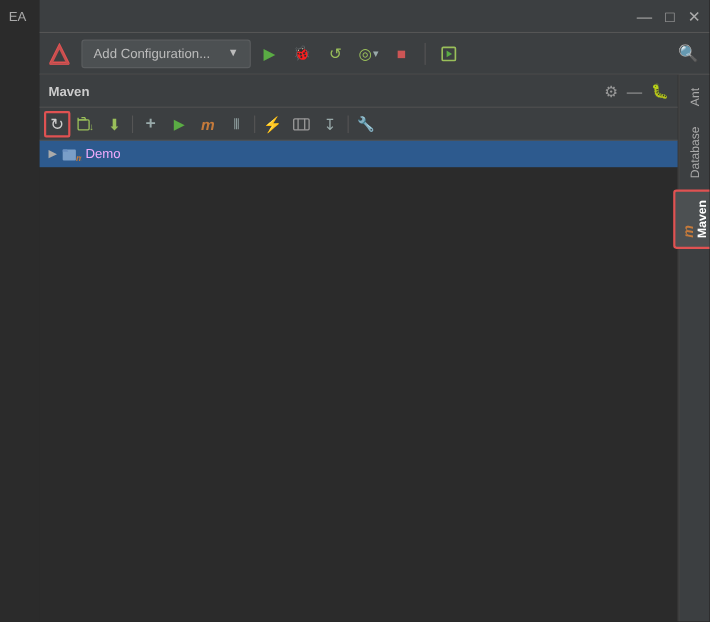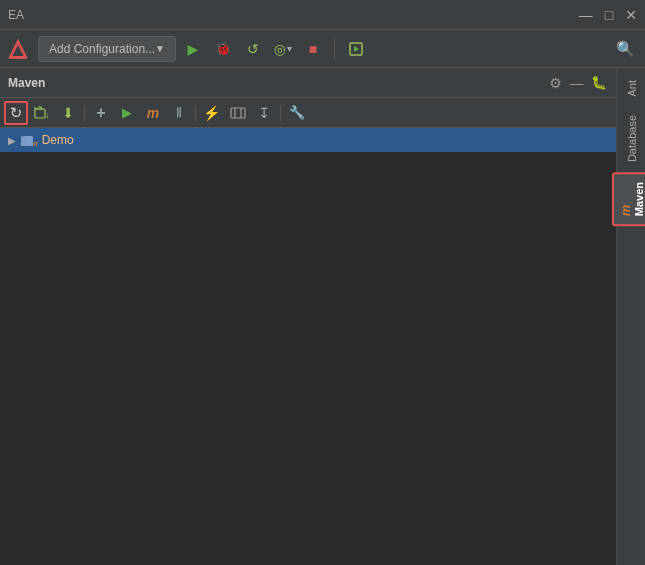--- a/index.html
+++ b/index.html
@@ -64,21 +64,21 @@
       background: #4c5052;
       border: 1px solid #5a5d5f;
       color: #bbb;
       height: 26px;
       padding: 0 10px;
       font-size: 12px;
       cursor: pointer;
       border-radius: 3px;
       display: flex;
       align-items: center;
-      gap: 0;
+      gap: 16px;
       white-space: nowrap;
     }
     .toolbar-sep {
       width: 1px;
       height: 20px;
       background: #555;
       margin: 0 4px;
     }
     .toolbar-icon-btn {
       width: 26px;
@@ -179,21 +179,21 @@
       height: 24px;
       padding: 0 8px;
       font-size: 12px;
       cursor: pointer;
       gap: 4px;
     }
     .tree-item.selected {
       background: #2d5a8e;
     }
     .tree-item-label {
-      color: #fdba74;
+      color: #f0abfc;
       font-size: 12px;
     }
 
     
     .right-tabs {
       width: 28px;
       background: #3c3f41;
       display: flex;
       flex-direction: column;
       align-items: center;
@@ -229,21 +229,21 @@
       position: absolute;
       bottom: 14px;
       right: 12px;
       font-size: 11px;
       color: #888;
     }
   </style>
 </head>
 <body>
 
-<div style="position:relative; width:645px; height:565px; overflow:hidden;">
+<div style="position:relative; width:645px; height:565px; overflow:hidden;padding-left:36px;">
 
   <div class="title-bar">
     <span class="title-bar-text">EA</span>
     <div class="title-bar-buttons">
       <button class="title-bar-btn">—</button>
       <button class="title-bar-btn">□</button>
       <button class="title-bar-btn">✕</button>
     </div>
   </div>
 

